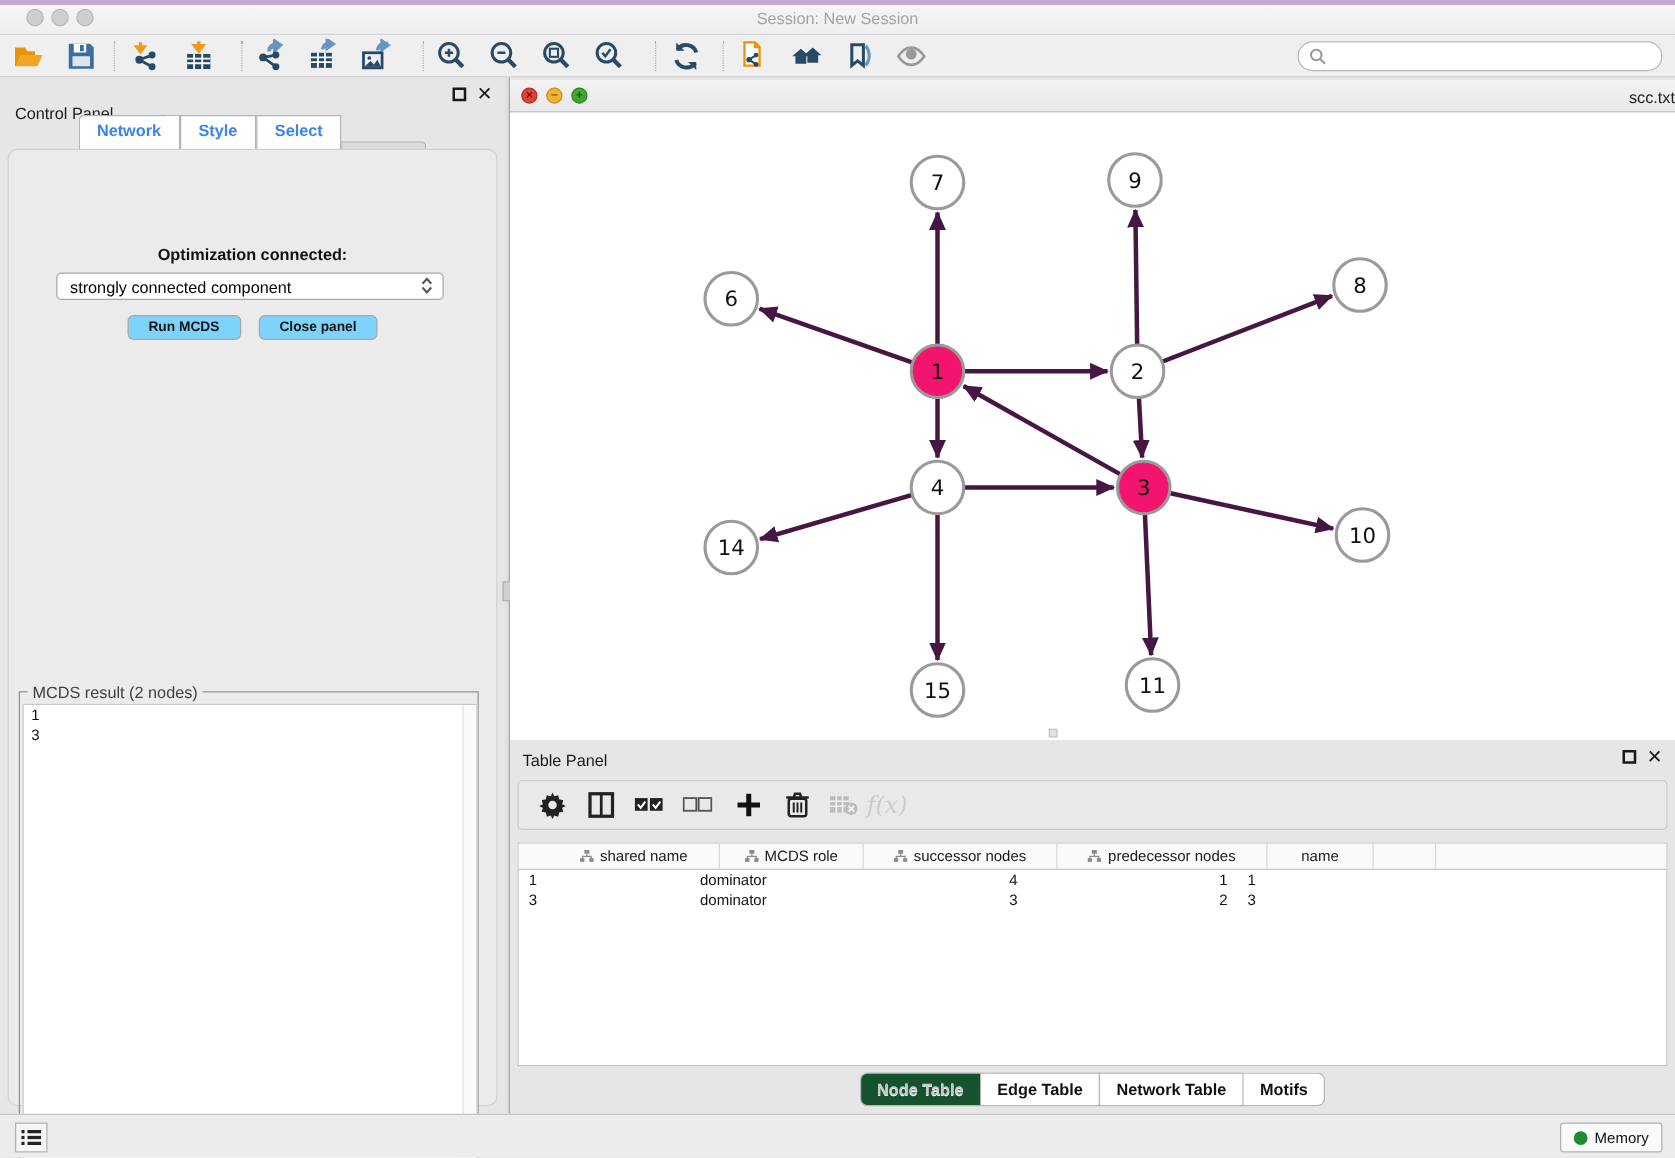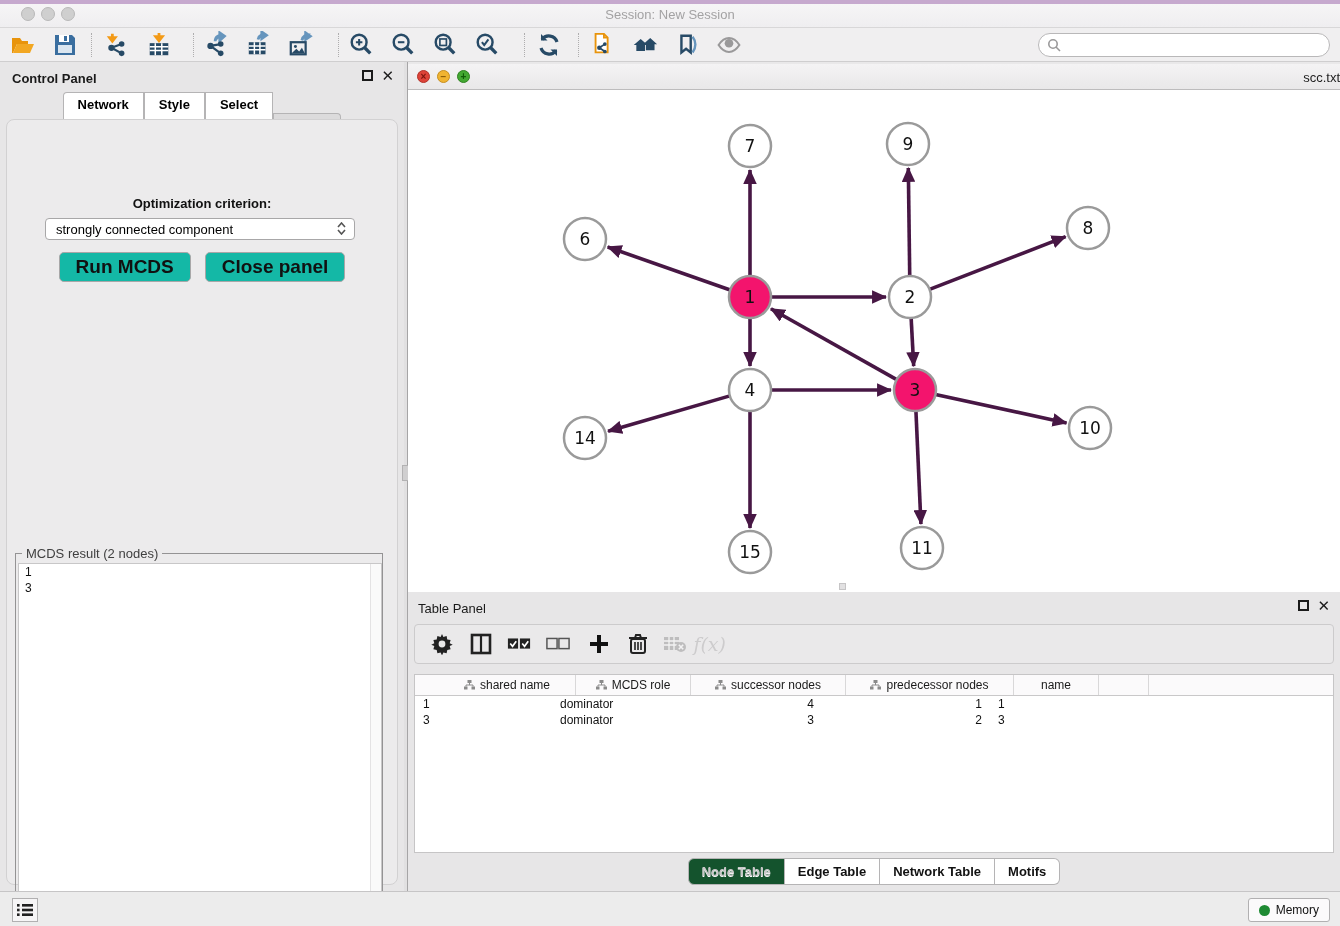--- a/index.html
+++ b/index.html
@@ -22,41 +22,41 @@
   .tbgroup { position:absolute; top:0; height:34px; display:flex; align-items:center; gap:16px; }
   .tbicon { width:26px; height:26px; display:flex; align-items:center; justify-content:center; cursor:pointer; }
   .tbsep { position:absolute; top:5px; height:24px; width:0; border-left:1px dotted #aeadae; }
   .searchbox { position:absolute; right:10px; top:5px; width:292px; height:24px; background:#fff;
     border:1px solid #b9b8b9; border-radius:12px; display:flex; align-items:center; padding-left:8px; }
   .searchbox input { border:none; outline:none; flex:1; font-size:12px; background:transparent; margin-left:5px; }
 
   
   .control-panel { position:absolute; left:0; top:62px; width:404px; height:829px; background:#e7e6e7; }
   .cp-header { position:absolute; left:0; top:0; width:100%; height:32px; }
-  .cp-title { position:absolute; left:12px; top:9px; font-size:13px; color:#1a1a1a;font-weight:bold; }
+  .cp-title { position:absolute; left:12px; top:21px; font-size:13px; color:#1a1a1a; }
   .panel-btns { position:absolute; right:10px; top:8px; display:flex; gap:8px; align-items:center; }
   .float-glyph { width:11px; height:11px; border:2px solid #1a1a1a; display:inline-block; }
   .close-glyph { font-size:15px; font-weight:bold; color:#1a1a1a; line-height:11px; }
   .cp-tabs { position:absolute; left:0; top:30px; width:100%; display:flex; justify-content:center; }
   .cp-tab { font-size:13px; font-weight:600; padding:4px 14px; background:#fff;
-    border:1px solid #b5b4b5; border-bottom:none; color:#000000; cursor:pointer; }
+    border:1px solid #b5b4b5; border-bottom:none; color:#3b82f6; cursor:pointer; }
   .cp-tab:first-child { border-radius:4px 0 0 0; }
   .cp-tab:last-child { border-radius:0 4px 0 0; }
   .cp-tab.mcds-active { background:#dcdbdc; color:#bdbcbd; text-shadow:0 1px 0 #fff;margin-top:21px; }
   .cp-body { position:absolute; left:6px; top:57px; width:392px; height:766px;
     background:#ecebec; border:1px solid #d2d1d2; border-radius:8px; }
   .opt-label { position:absolute; left:0; width:100%; top:76px; text-align:center;
     font-size:13px; font-weight:600; color:#111; }
   .criterion { position:absolute; left:38px; top:98px; width:310px; height:22px; background:#fff;
     border:1px solid #a8a7a8; border-radius:4px; display:flex; align-items:center;
     font-size:13px; padding-left:10px; cursor:pointer; }
   .stepper { position:absolute; right:8px; top:3px; display:flex; flex-direction:column; gap:1px; }
   .stepper svg { display:block; }
   .cp-buttons { position:absolute; left:0; top:132px; width:100%; display:flex; justify-content:center; gap:14px; }
-  .aq-btn { font-size:19px; font-weight:600; background:#14b8a6; border:1px solid #a8a7a8;
+  .aq-btn { font-size:11px; font-weight:600; background:#7dd3fc; border:1px solid #a8a7a8;
     border-radius:5px; padding:3px 16px; color:#111; cursor:pointer; }
   .result-box { position:absolute; left:8px; top:433px; width:368px; height:382px;
     border:1px solid #949394; }
   .result-legend { position:absolute; left:6px; top:-8px; background:#ecebec; padding:0 4px;
     font-size:13px; color:#404040; }
   .result-list { position:absolute; left:2px; top:9px; width:364px; height:371px; background:#fff;
     border:1px solid #c8c7c8; overflow:hidden; }
   .result-item { font-size:12px; color:#111; padding:1px 6px; }
   .result-scroll { position:absolute; right:0; top:0; width:11px; height:100%;
     background:#fafafa; border-left:1px solid #e4e3e4; }
@@ -282,21 +282,21 @@
       <span class="close-glyph">✕</span>
     </span>
   </div>
   <div class="cp-tabs" id="cp-tabs">
       <div class="cp-tab">Network</div>
       <div class="cp-tab">Style</div>
       <div class="cp-tab">Select</div>
       <div class="cp-tab mcds-active">MCDS</div>
     </div>
   <div class="cp-body">
-    <div class="opt-label">Optimization criterion:</div>
+    <div class="opt-label">Optimization connected:</div>
     <div class="criterion">
       <span>strongly connected component</span>
       <span class="stepper">
         <svg width="9" height="6" viewBox="0 0 9 6">
             <path d="M1 5l3.5-4L8 5" fill="none" stroke="#555" stroke-width="1.6"></path>
           </svg>
         <svg width="9" height="6" viewBox="0 0 9 6">
             <path d="M1 1l3.5 4L8 1" fill="none" stroke="#555" stroke-width="1.6"></path>
           </svg>
       </span>

